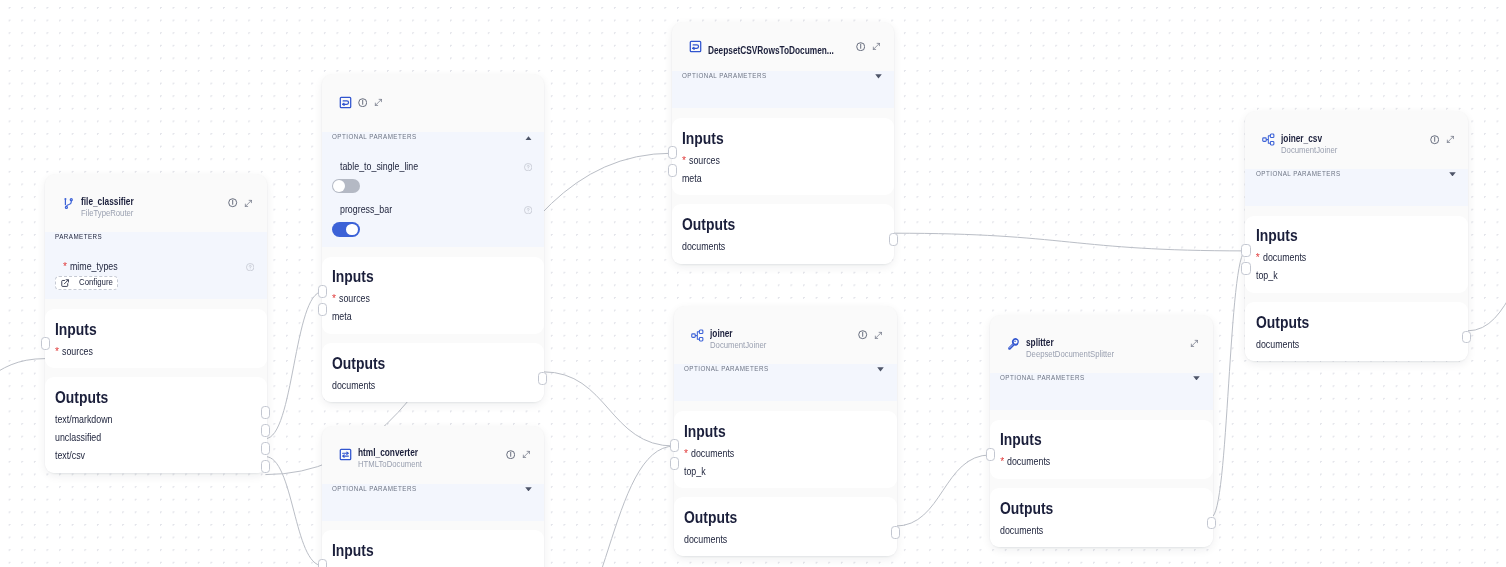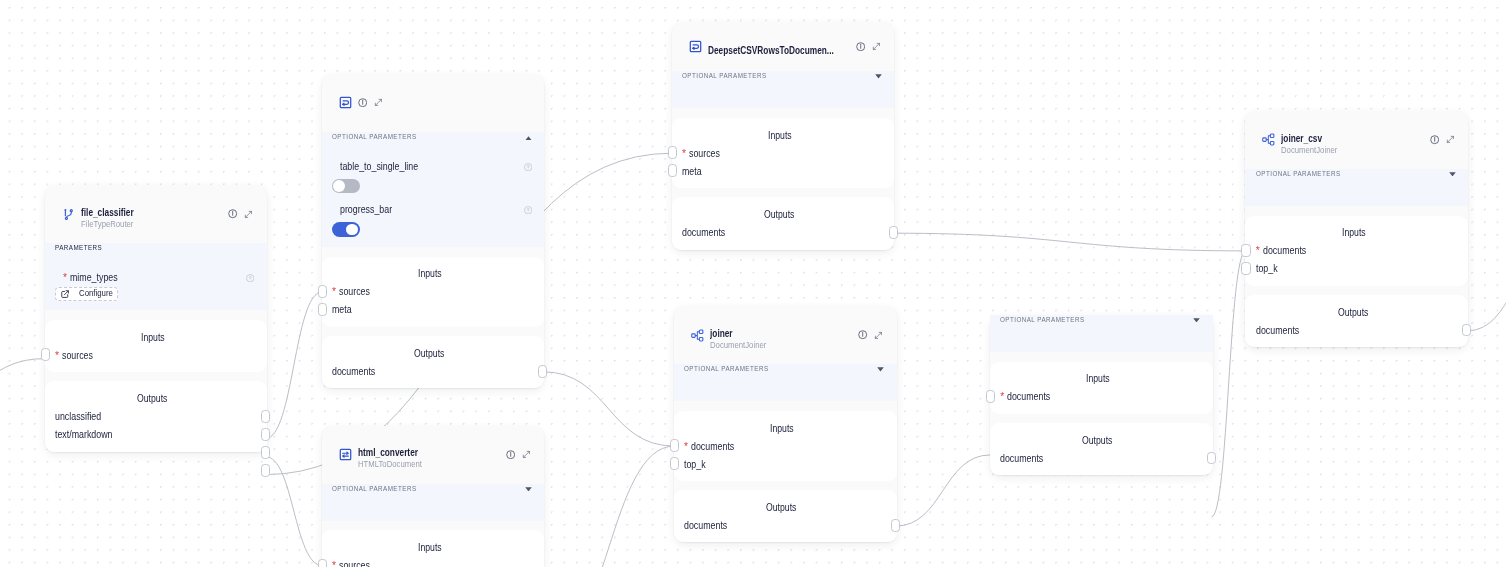--- a/index.html
+++ b/index.html
@@ -26,21 +26,21 @@
   .head-actions{display:flex;align-items:center;gap:6.9px;flex:0 0 auto;}
   .head-actions svg{display:block;}
   .params{background:#f3f6fd;padding:0 12.2px 8px 10.5px;}
   .params.has-params{padding-bottom:8.2px;}
   .params-head{display:flex;align-items:flex-start;justify-content:space-between;height:29px;}
   .params-title{font-size:7.3px;letter-spacing:.55px;color:#6d7484;font-weight:400;}
   .params-title.req-params{color:#232840;}
   .param-row{display:flex;align-items:center;justify-content:space-between;height:12px;line-height:12px;}
   .param-name{font-size:10.2px;color:#22273f;margin-left:8px;}
   .sect{background:#fff;border-radius:9px;padding:0 13px 0 10.5px;position:relative;}
-  .sect-title{font-size:10px;font-weight:400;color:#1b1f3b;text-align:center;}
+  .sect-title{font-size:16px;font-weight:700;color:#1b1f3b;}
   .row{font-size:10.2px;color:#22273f;position:relative;white-space:nowrap;}
   .req{color:#e03a3a;font-size:10.2px;}
   .handle{position:absolute;width:9.2px;height:12.9px;border-radius:3.6px;background:#fff;
           border:1px solid #c3c7d1;box-sizing:border-box;z-index:3;}
   .toggle{width:27.5px;height:14.5px;border-radius:8px;position:relative;box-sizing:border-box;}
   .toggle .knob{position:absolute;top:1.3px;width:11.9px;height:11.9px;border-radius:50%;background:#fff;}
   .toggle.off{background:#b4b9c4;}
   .toggle.off .knob{left:1.3px;}
   .toggle.on{background:#3c62d7;}
   .toggle.on .knob{left:14.3px;}
@@ -58,21 +58,21 @@
       <path d="M 265.40000000000003,456.6 C 293.85,456.6 293.85,565.6 322.3,565.6" fill="none" stroke="#babec6" stroke-width="1"></path>
       <path d="M 265.40000000000003,474.6 C 468.85,474.6 468.85,153.2 672.3000000000001,153.2" fill="none" stroke="#babec6" stroke-width="1"></path>
       <path d="M 543,371.8 C 608.6500000000001,371.8 608.6500000000001,446.1 674.3000000000001,446.1" fill="none" stroke="#babec6" stroke-width="1"></path>
       <path d="M 893.2,233.2 C 1069.5500000000002,233.2 1069.5500000000002,250.9 1245.9,250.9" fill="none" stroke="#babec6" stroke-width="1"></path>
       <path d="M 895.4,526.1 C 942.95,526.1 942.95,454.9 990.5,454.9" fill="none" stroke="#babec6" stroke-width="1"></path>
       <path d="M 1211.3999999999999,516.9 C 1228.65,516.9 1228.65,250.9 1245.9,250.9" fill="none" stroke="#babec6" stroke-width="1"></path>
       <path d="M 1467,330.9 C 1513.5,330.9 1513.5,250 1560,250" fill="none" stroke="#babec6" stroke-width="1"></path>
       <path d="M 542.9,650 C 608.6,650 608.6,446.1 674.3000000000001,446.1" fill="none" stroke="#babec6" stroke-width="1"></path>
     </svg>
   <div id="nodes">
-      <div class="node" style="left: 44.6px; top: 185px; width: 222px;">
+      <div class="node" style="left: 44.6px; top: 174px; width: 222px;">
     <div class="node-head" style="height:58px">
       <svg class="node-ico" viewBox="0 0 16 16" fill="none" stroke="#3c62d7" stroke-width="1.5" stroke-linecap="round" stroke-linejoin="round">
             <path d="M4.2 3.3v6.1"></path>
             <circle cx="4.2" cy="2.5" r="1.25" fill="#3c62d7" stroke="none"></circle>
             <circle cx="11.4" cy="3.3" r="1.25"></circle>
             <circle cx="5.4" cy="12.9" r="1.25"></circle>
             <path d="M11.4 4.7v1.6c0 1.6-1.3 2.6-2.8 2.9-1.5.3-2.7 1.2-3.1 2.4"></path>
           </svg>
       <div class="node-titles">
         <div class="node-name"><span class="sx">file_classifier</span></div>
@@ -111,22 +111,23 @@
           </div></div>
         <div class="sect" style="padding-top:11.7px;padding-bottom:7.5px;margin-top:9.8px">
       <div class="sect-title"><span class="sx">Inputs</span></div>
       <div style="height:4px"></div>
           <div class="row" style="height:18px;line-height:18px"><span class="req">*</span> <span class="sx">sources</span></div>
           <div class="handle" style="left: -3.8px; top: 28.5px;"></div>
         </div>
         <div class="sect" style="padding-top:11.7px;padding-bottom:7.5px;margin-top:9.2px">
       <div class="sect-title"><span class="sx">Outputs</span></div>
       <div style="height:4px"></div>
+          <div class="row" style="height:18px;line-height:18px"><span class="sx">text/markdown</span></div>
           <div class="row" style="height:18px;line-height:18px"><span class="sx">unclassified</span></div>
-          <div class="row" style="height:18px;line-height:18px"><span class="sx">text/markdown</span></div>
+          <div class="row" style="height:18px;line-height:18px"><span class="sx">text/csv</span></div>
           <div class="handle" style="right: -3.3px; top: 28.5px;"></div>
           <div class="handle" style="right: -3.3px; top: 46.5px;"></div>
           <div class="handle" style="right: -3.3px; top: 64.5px;"></div>
           <div class="handle" style="right: -3.3px; top: 82.5px;"></div>
         </div>
       </div>
       <div class="node" style="left: 321.6px; top: 73.8px; width: 222.6px;">
     <div class="node-head" style="height:58px">
       <svg class="node-ico" viewBox="0 0 16 16" fill="none">
             <rect x="1.6" y="1.6" width="12.8" height="12.8" rx="1.1" stroke="#3155cf" stroke-width="1.55"></rect>
@@ -317,20 +318,39 @@
           <div class="handle" style="left: -3.8px; top: 46.5px;"></div>
         </div>
         <div class="sect" style="padding-top:11.7px;padding-bottom:7.5px;margin-top:9.2px">
       <div class="sect-title"><span class="sx">Outputs</span></div>
       <div style="height:4px"></div>
           <div class="row" style="height:18px;line-height:18px"><span class="sx">documents</span></div>
           <div class="handle" style="right: -3.3px; top: 28.5px;"></div>
         </div>
       </div>
       <div class="node" style="left: 989.8px; top: 314.9px; width: 222.8px;">
+    <div class="node-head" style="height:58px">
+      <svg class="node-ico" viewBox="0 0 16 16">
+            <path d="M10.55 1.3a4.5 4.5 0 0 0-3.9 6.75L1.75 12.95a1.75 1.75 0 0 0 2.45 2.45l4.9-4.88a4.5 4.5 0 1 0 1.45-9.22z" fill="#3155cf"></path>
+            <path d="M8.2 5.8a2.4 2.4 0 1 1 4.8 0 2.4 2.4 0 0 1-4.8 0z" fill="#ffffff"></path>
+            <path d="M9.9 4.3a1 1 0 1 1 .02 2 1 1 0 0 1-.02-2z" fill="#3155cf"></path>
+            <path d="M2.95 13.6 7.1 9.45" stroke="#ffffff" stroke-width="0.75" stroke-linecap="round"></path>
+          </svg>
+      <div class="node-titles">
+        <div class="node-name"><span class="sx">splitter</span></div>
+        <div class="node-type"><span class="sx">DeepsetDocumentSplitter</span></div>
+      </div>
+      <div class="head-actions">
+            <svg width="8.8" height="8.8" viewBox="0 0 24 24" fill="none" stroke="#5c6376" stroke-width="1.75" stroke-linecap="round" stroke-linejoin="round">
+              <line x1="20.3" y1="3.7" x2="3.7" y2="20.3"></line>
+              <polyline points="13.9 3.7 20.3 3.7 20.3 10.1"></polyline>
+              <polyline points="10.1 20.3 3.7 20.3 3.7 13.9"></polyline>
+            </svg>
+          </div>
+    </div>
         <div class="params">
       <div class="params-head">
         <div class="params-title"><span class="sx">OPTIONAL PARAMETERS</span></div>
         <svg style="margin-top:3px" width="7" height="4.6" viewBox="0 0 10 6.6">
               <path d="M0.3 0.3h9.4L5 6.3z" fill="#4e5568"></path>
             </svg>
       </div>
         </div>
         <div class="sect" style="padding-top:11.7px;padding-bottom:7.5px;margin-top:9.8px">
       <div class="sect-title"><span class="sx">Inputs</span></div>

